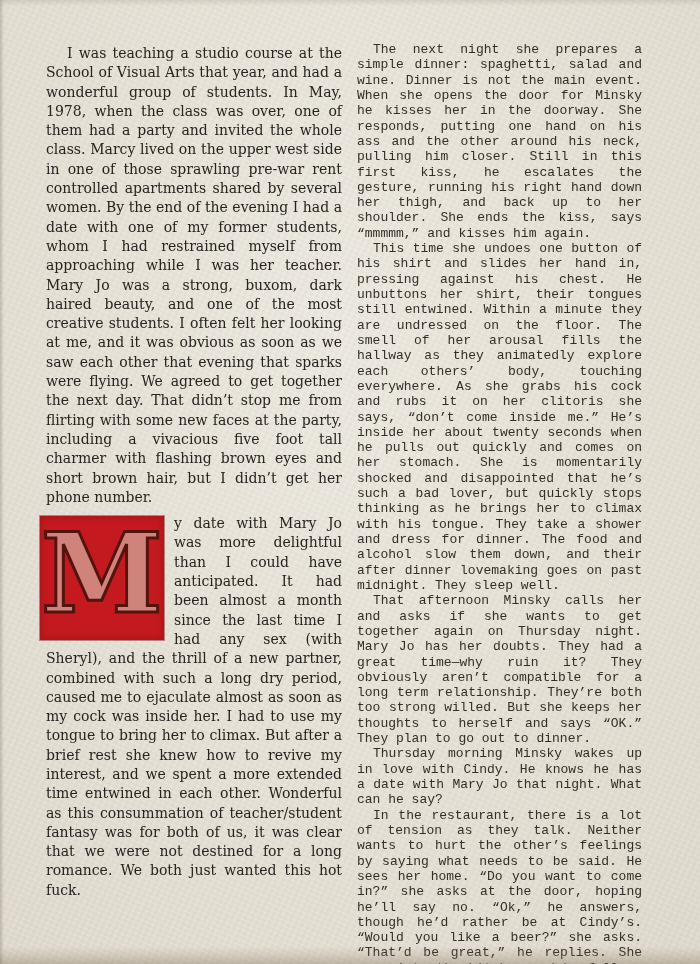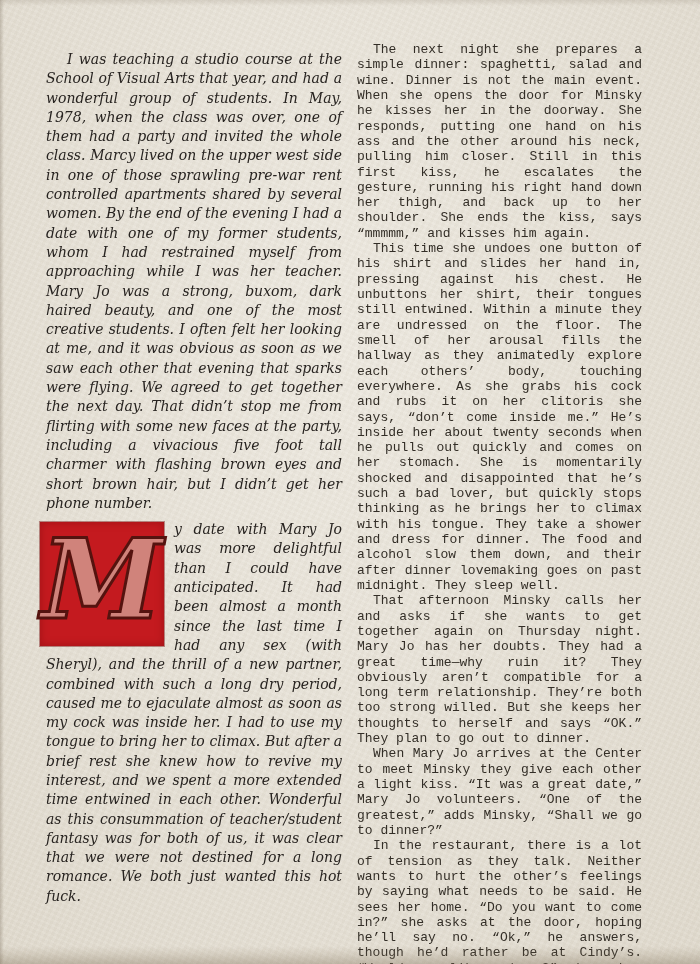--- a/index.html
+++ b/index.html
@@ -17,25 +17,24 @@
     overflow: hidden;
     background-color: var(--paper);
     background-image:
       radial-gradient(ellipse at 48% 35%, rgba(255,255,255,0.20), rgba(150,138,115,0.10)),
       repeating-linear-gradient(115deg, rgba(255,255,255,0.045) 0 3px, rgba(160,148,126,0.045) 3px 6px),
       repeating-linear-gradient(23deg, rgba(255,255,255,0.035) 0 2px, rgba(140,128,106,0.035) 2px 5px);
   }
   .col { position: absolute; text-align: justify; }
   .col p, .dropcap-para { margin: 0; padding: 0; }
   .col-left {
-    left: 46px; top: 50px; width: 296px;
+    left: 46px; top: 44px; width: 296px;
     font-family: "DejaVu Serif", serif;
     font-size: 14px; line-height: 19.3px;
     color: var(--ink-left);
-    font-style: italic;
   }
   .col-left p.indent { text-indent: 21px; }
   .col-right {
     left: 357px; top: 42px; width: 285px;
     font-family: Liberation Mono, monospace;
     font-size: 13px; line-height: 15.32px;
     color: var(--ink-right);
   }
   .col-right p { text-indent: 16px; }
   .dropcap-para { margin-top: 7px; }
@@ -85,21 +84,21 @@
       <span class="dropcap-box">
           <span class="dropcap-letter">M</span>
         </span><span class="dropcap-text">y date with Mary Jo was more delightful than I could have anticipated. It had been almost a month since the last time I had any sex (with Sheryl), and the thrill of a new partner, combined with such a long dry period, caused me to ejaculate almost as soon as my cock was inside her. I had to use my tongue to bring her to climax. But after a brief rest she knew how to revive my interest, and we spent a more extended time entwined in each other. Wonderful as this consummation of teacher/student fantasy was for both of us, it was clear that we were not destined for a long romance. We both just wanted this hot fuck.</span>
     </div>
   </div>
 
   <div class="col col-right">
     <p>The next night she prepares a simple dinner: spaghetti, salad and wine. Dinner is not the main event. When she opens the door for Minsky he kisses her in the doorway. She responds, putting one hand on his ass and the other around his neck, pulling him closer. Still in this first kiss, he escalates the gesture, running his right hand down her thigh, and back up to her shoulder. She ends the kiss, says “mmmmm,” and kisses him again.</p>
     <p>This time she undoes one button of his shirt and slides her hand in, pressing against his chest. He unbuttons her shirt, their tongues still entwined. Within a minute they are undressed on the floor. The smell of her arousal fills the hallway as they animatedly explore each others’ body, touching everywhere. As she grabs his cock and rubs it on her clitoris she says, “don’t come inside me.” He’s inside her about twenty seconds when he pulls out quickly and comes on her stomach. She is momentarily shocked and disappointed that he’s such a bad lover, but quickly stops thinking as he brings her to climax with his tongue. They take a shower and dress for dinner. The food and alcohol slow them down, and their after dinner lovemaking goes on past midnight. They sleep well.</p>
     <p>That afternoon Minsky calls her and asks if she wants to get together again on Thursday night. Mary Jo has her doubts. They had a great time—why ruin it? They obviously aren’t compatible for a long term relationship. They’re both too strong willed. But she keeps her thoughts to herself and says “OK.” They plan to go out to dinner.</p>
-    <p>When Mary Jo arrives at the Center to meet Minsky they give each other a light kiss. “It was a great date,” Mary Jo volunteers. “One of the greatest,” adds Minsky, “Shall we go to dinner?”</p>
+    <p>Thursday morning Minsky wakes up in love with Cindy. He knows he has a date with Mary Jo that night. What can he say?</p>
     <p>In the restaurant, there is a lot of tension as they talk. Neither wants to hurt the other’s feelings by saying what needs to be said. He sees her home. “Do you want to come in?” she asks at the door, hoping he’ll say no. “Ok,” he answers, though he’d rather be at Cindy’s. “Would you like a beer?” she asks. “That’d be great,” he replies. She goes into the kitchen and he follows her. She opens a bottle of beer and hands it to him. He puts it on the table, puts his arms around her, and kisses her. She pulls back, saying “This isn’t going to work.” “I agree,” says Minsky,. “Let’s stay friends.” He leaves the beer on the table and exits.</p>
   </div>
 
   <div class="edge edge-top"></div>
   <div class="edge edge-left"></div>
   <div class="edge edge-bottom"></div>
 
 </div>
 
 </body></html>

